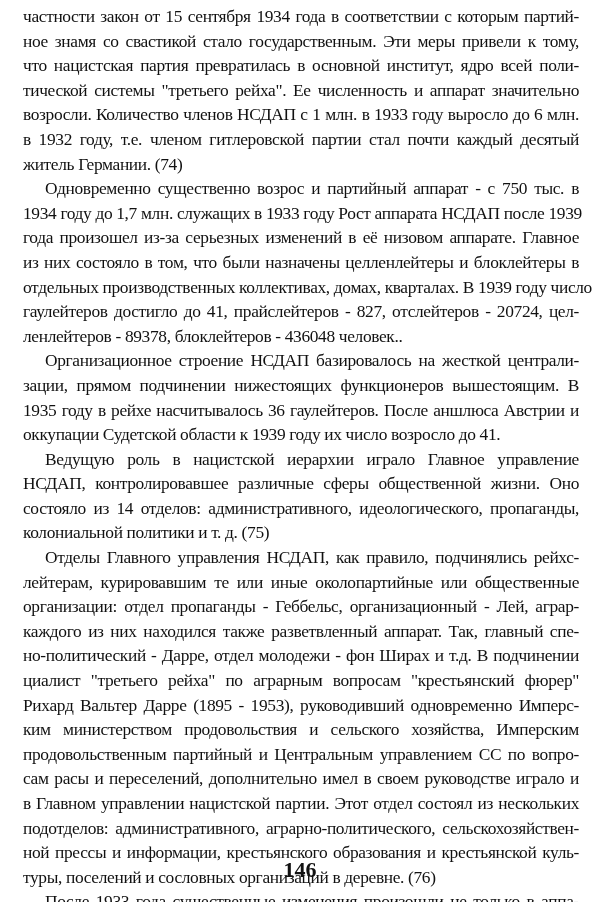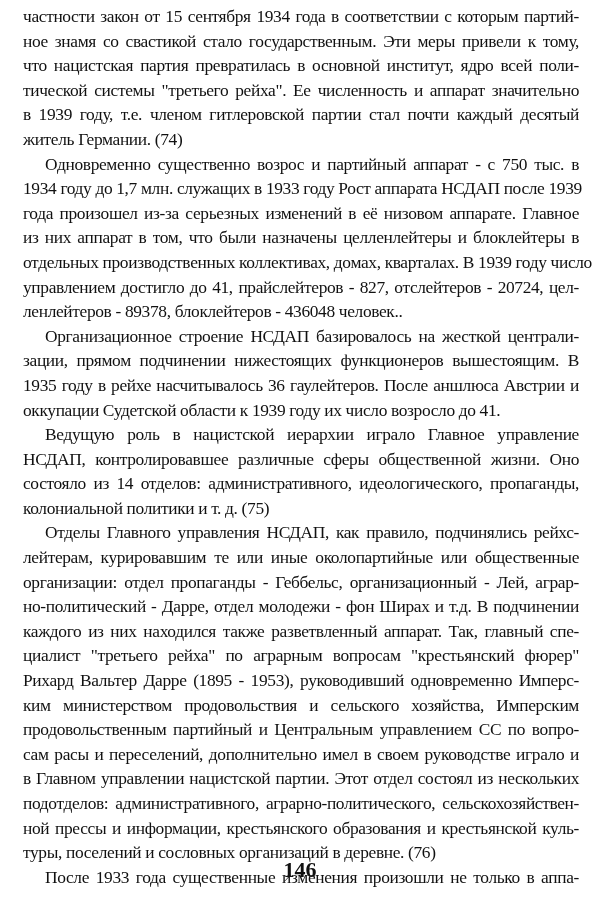--- a/index.html
+++ b/index.html
@@ -51,50 +51,51 @@
   </style>
 </head>
 <body>
 
 <div class="page">
   <div>
       <span class="line">частности закон от 15 сентября 1934 года в соответствии с которым партий-</span>
       <span class="line">ное знамя со свастикой стало государственным. Эти меры привели к тому,</span>
       <span class="line">что нацистская партия превратилась в основной институт, ядро всей поли-</span>
       <span class="line">тической системы "третьего рейха". Ее численность и аппарат значительно</span>
-      <span class="line">в 1939 году, т.е. членом гитлеровской партии стал почти каждый десятый</span>
+      <span class="line">возросли. Количество членов НСДАП с 1 млн. в 1933 году выросло до 6 млн.</span>
+      <span class="line">в 1932 году, т.е. членом гитлеровской партии стал почти каждый десятый</span>
       <span class="line last">житель Германии. (74)</span>
     </div>
   <div>
       <span class="line indent">Одновременно существенно возрос и партийный аппарат - с 750 тыс. в</span>
       <span class="line">1934 году до 1,7 млн. служащих в 1933 году Рост аппарата НСДАП после 1939</span>
       <span class="line">года произошел из-за серьезных изменений в её низовом аппарате. Главное</span>
-      <span class="line">из них аппарат в том, что были назначены целленлейтеры и блоклейтеры в</span>
+      <span class="line">из них состояло в том, что были назначены целленлейтеры и блоклейтеры в</span>
       <span class="line">отдельных производственных коллективах, домах, кварталах. В 1939 году число</span>
-      <span class="line">управлением достигло до 41, прайслейтеров - 827, отслейтеров - 20724, цел-</span>
+      <span class="line">гаулейтеров достигло до 41, прайслейтеров - 827, отслейтеров - 20724, цел-</span>
       <span class="line last">ленлейтеров - 89378, блоклейтеров - 436048 человек..</span>
     </div>
   <div>
       <span class="line indent">Организационное строение НСДАП базировалось на жесткой централи-</span>
       <span class="line">зации, прямом подчинении нижестоящих функционеров вышестоящим. В</span>
       <span class="line">1935 году в рейхе насчитывалось 36 гаулейтеров. После аншлюса Австрии и</span>
       <span class="line last">оккупации Судетской области к 1939 году их число возросло до 41.</span>
     </div>
   <div>
       <span class="line indent">Ведущую роль в нацистской иерархии играло Главное управление</span>
       <span class="line">НСДАП, контролировавшее различные сферы общественной жизни. Оно</span>
       <span class="line">состояло из 14 отделов: административного, идеологического, пропаганды,</span>
       <span class="line last">колониальной политики и т. д. (75)</span>
     </div>
   <div>
       <span class="line indent">Отделы Главного управления НСДАП, как правило, подчинялись рейхс-</span>
       <span class="line">лейтерам, курировавшим те или иные околопартийные или общественные</span>
       <span class="line">организации: отдел пропаганды - Геббельс, организационный - Лей, аграр-</span>
+      <span class="line">каждого из них находился также разветвленный аппарат. Так, главный спе-</span>
       <span class="line">но-политический - Дарре, отдел молодежи - фон Ширах и т.д. В подчинении</span>
-      <span class="line">каждого из них находился также разветвленный аппарат. Так, главный спе-</span>
       <span class="line">циалист "третьего рейха" по аграрным вопросам "крестьянский фюрер"</span>
       <span class="line">Рихард Вальтер Дарре (1895 - 1953), руководивший одновременно Имперс-</span>
       <span class="line">ким министерством продовольствия и сельского хозяйства, Имперским</span>
       <span class="line">продовольственным партийный и Центральным управлением СС по вопро-</span>
       <span class="line">сам расы и переселений, дополнительно имел в своем руководстве играло и</span>
       <span class="line">в Главном управлении нацистской партии. Этот отдел состоял из нескольких</span>
       <span class="line">подотделов: административного, аграрно-политического, сельскохозяйствен-</span>
       <span class="line">ной прессы и информации, крестьянского образования и крестьянской куль-</span>
       <span class="line last">туры, поселений и сословных организаций в деревне. (76)</span>
     </div>

